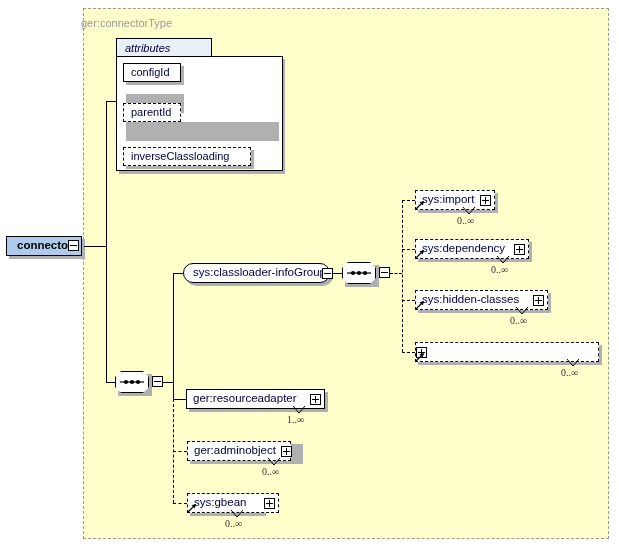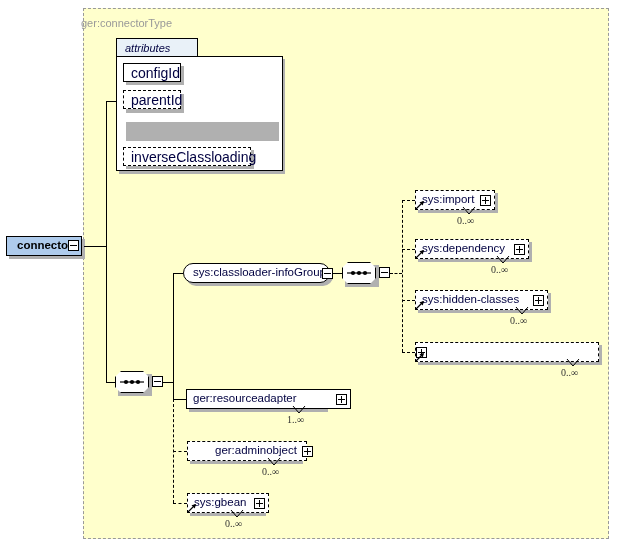--- a/index.html
+++ b/index.html
@@ -145,21 +145,21 @@
     box-sizing: border-box;
     height: 19px;
     display: flex;
     align-items: center;
     white-space: nowrap;
     z-index: 3;
   }
   .attr-item.optional { border: 1px dashed #000000; }
   .attr-item .lbl {
     padding: 0 7px;
-    font-size: 14px;
+    font-size: 11px;
     color: #000040;
     line-height: 1;
   }
 
   
   .group-box {
     position: absolute;
     background: #ffffff;
     border: 1px solid #000000;
     border-radius: 10px;
@@ -240,32 +240,32 @@
 
   <div class="ln v" style="left:106px; top:101px; height:281px;"></div>
 
   <div class="ln h" style="left:106px; top:101px; width:11px;"></div>
 
   <div class="ln h" style="left:106px; top:382px; width:9px;"></div>
 
   <div class="shadow" style="left:119px; top:59px; width:166px; height:115px;"></div>
   <div class="attr-panel" style="left:116px; top:56px; width:167px; height:115px;"></div>
 
-  <div class="attr-tab" style="left:116px; top:38px; width:82px;">
+  <div class="attr-tab" style="left:116px; top:38px; width:96px;">
     <span class="exp-in"></span>
     <span class="tab-lbl">attributes</span>
   </div>
 
   <div class="shadow" style="left:126px; top:66px; width:58px; height:19px;"></div>
   <div class="attr-item" style="left:123px; top:63px; width:58px;">
     <span class="lbl">configId</span>
   </div>
 
   <div class="shadow" style="left:126px; top:94px; width:58px; height:19px;"></div>
-  <div class="attr-item optional" style="left:123px; top:90px; width:58px;">
+  <div class="attr-item optional" style="left:123px; top:103px; width:58px;">
     <span class="lbl">parentId</span>
   </div>
 
   <div class="shadow" style="left:126px; top:122px; width:153px; height:19px;"></div>
 
   <div class="shadow" style="left:126px; top:150px; width:128px; height:19px;"></div>
   <div class="attr-item optional" style="left:123px; top:147px; width:128px;">
     <span class="lbl">inverseClassloading</span>
   </div>
 
@@ -374,41 +374,41 @@
   <svg class="ref-arrow" width="12" height="12" style="left:415px; top:351px;">
     <line x1="1" y1="10" x2="8" y2="3" stroke="#000" stroke-width="1.2"></line>
     <path d="M9 2 L4.5 3.2 L7.8 6.5 Z" fill="#000"></path>
   </svg>
   <svg width="16" height="9" style="position:absolute;left:565px;top:359px;z-index:4;">
     <path d="M2 0 L8 7 L14 0" fill="none" stroke="#000" stroke-width="1"></path>
   </svg>
   <div class="card" style="left:561px; top:367px;">0..∞</div>
 
   <div class="shadow" style="left:189px; top:392px; width:139px; height:20px;"></div>
-  <div class="elem" style="left:186px; top:389px; width:165px; justify-content:space-between;">
+  <div class="elem" style="left:186px; top:389px; width:139px; justify-content:space-between;">
     <span class="lbl">ger:resourceadapter</span>
     <span class="exp-in plus"></span>
   </div>
   <svg width="16" height="9" style="position:absolute;left:291px;top:406px;z-index:4;">
     <path d="M2 0 L8 7 L14 0" fill="none" stroke="#000" stroke-width="1"></path>
   </svg>
   <div class="card" style="left:287px; top:414px;">1..∞</div>
 
   <div class="shadow" style="left:190px; top:444px; width:113px; height:20px;"></div>
-  <div class="elem optional" style="left:187px; top:441px; width:120px; justify-content:space-between;padding-left:21px;">
+  <div class="elem optional" style="left:187px; top:441px; width:104px; justify-content:space-between;">
     <span class="lbl">ger:adminobject</span>
     <span class="exp-in plus"></span>
   </div>
   <svg width="16" height="9" style="position:absolute;left:266px;top:458px;z-index:4;">
     <path d="M2 0 L8 7 L14 0" fill="none" stroke="#000" stroke-width="1"></path>
   </svg>
   <div class="card" style="left:262px; top:466px;">0..∞</div>
 
   <div class="shadow" style="left:190px; top:496px; width:76px; height:20px;"></div>
-  <div class="elem optional" style="left:187px; top:493px; width:82px; justify-content:space-between;">
+  <div class="elem optional" style="left:187px; top:493px; width:92px; justify-content:space-between;">
     <span class="lbl">sys:gbean</span>
     <span class="exp-in plus"></span>
   </div>
   <svg class="ref-arrow" width="12" height="12" style="left:187px; top:502px;">
     <line x1="1" y1="10" x2="8" y2="3" stroke="#000" stroke-width="1.2"></line>
     <path d="M9 2 L4.5 3.2 L7.8 6.5 Z" fill="#000"></path>
   </svg>
   <svg width="16" height="9" style="position:absolute;left:229px;top:510px;z-index:4;">
     <path d="M2 0 L8 7 L14 0" fill="none" stroke="#000" stroke-width="1"></path>
   </svg>

